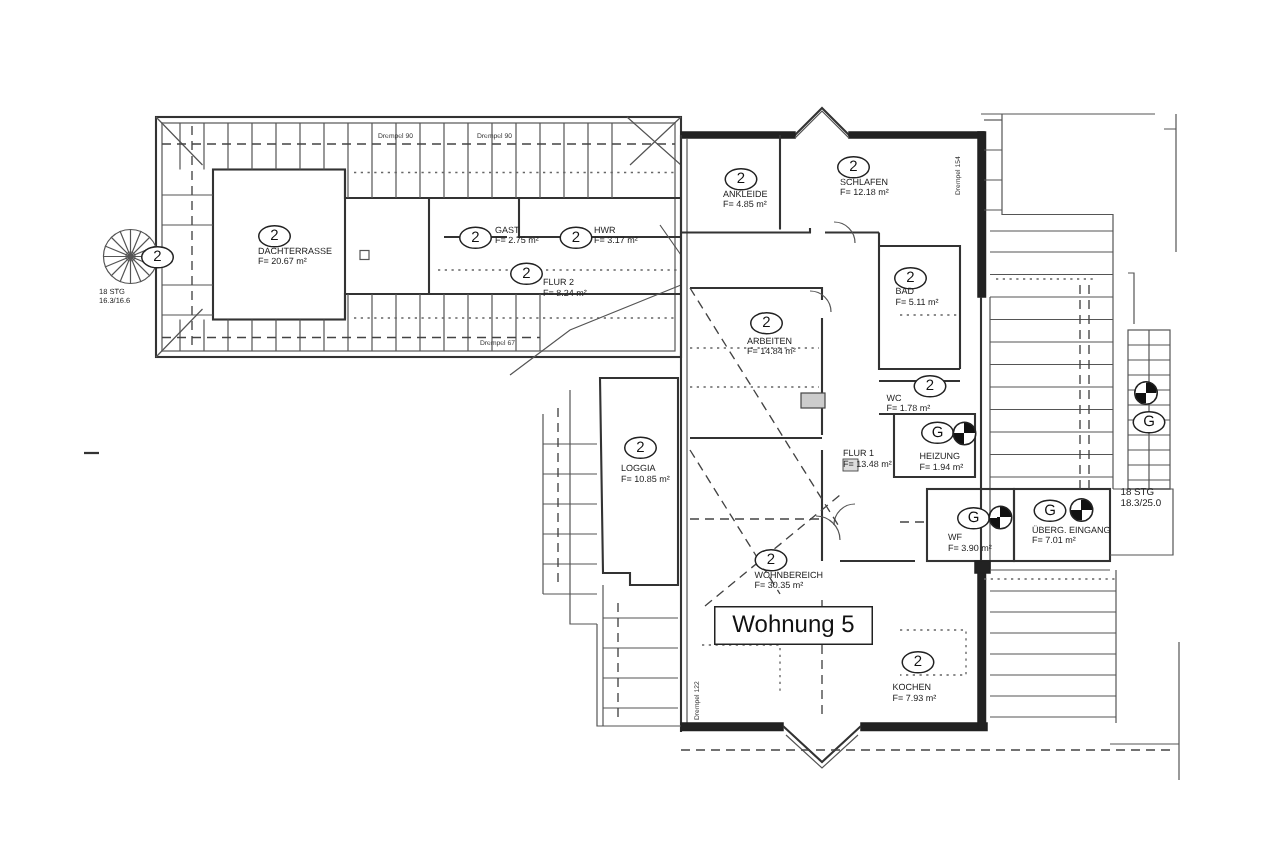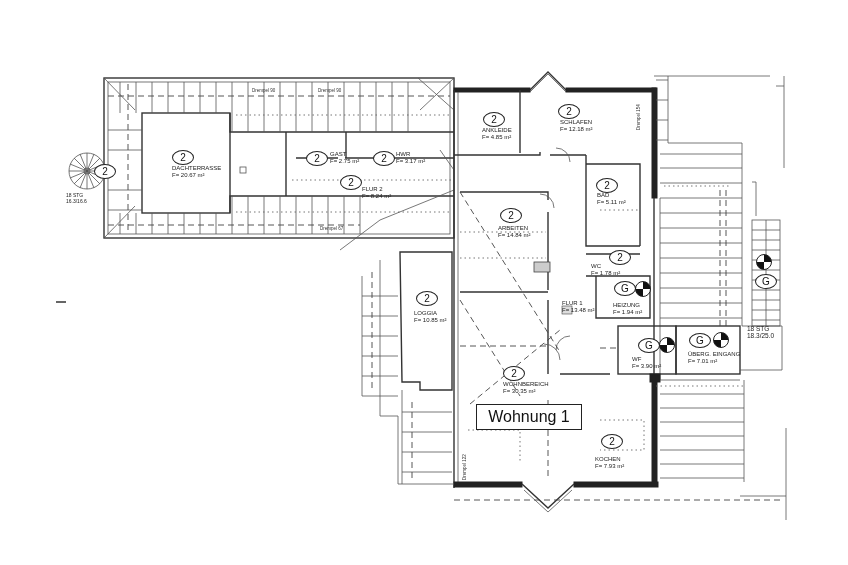--- a/index.html
+++ b/index.html
@@ -201,13 +201,13 @@
 <div class="badge" style="left:503px;top:366px;">2</div>
 <div class="room" style="left:503px;top:381px;"><span>WOHNBEREICH</span><br><span>F= 30.35 m²</span></div>
 
 <div class="badge" style="left:601px;top:434px;">2</div>
 <div class="room" style="left:595px;top:456px;"><span>KOCHEN</span><br><span>F= 7.93 m²</span></div>
 
 <div class="meter" style="left:756px;top:254px;"></div>
 <div class="badge" style="left:755px;top:274px;">G</div>
 <div class="room" style="left:747px;top:326px;font-size:6.5px;"><span>18 STG</span><br><span>18.3/25.0</span></div>
 
-<div class="title-box">Wohnung 1</div>
+<div class="title-box">Wohnung 5</div>
 
 </body></html>

